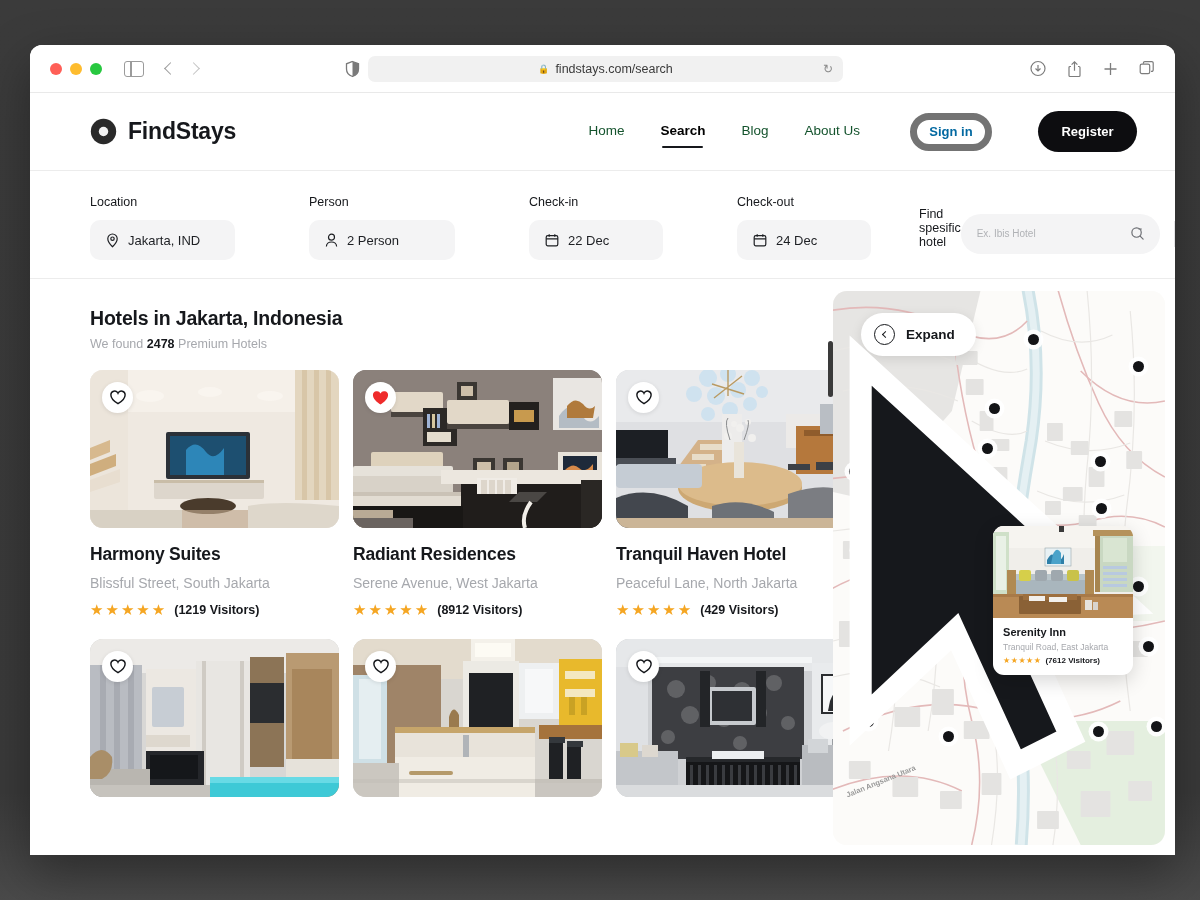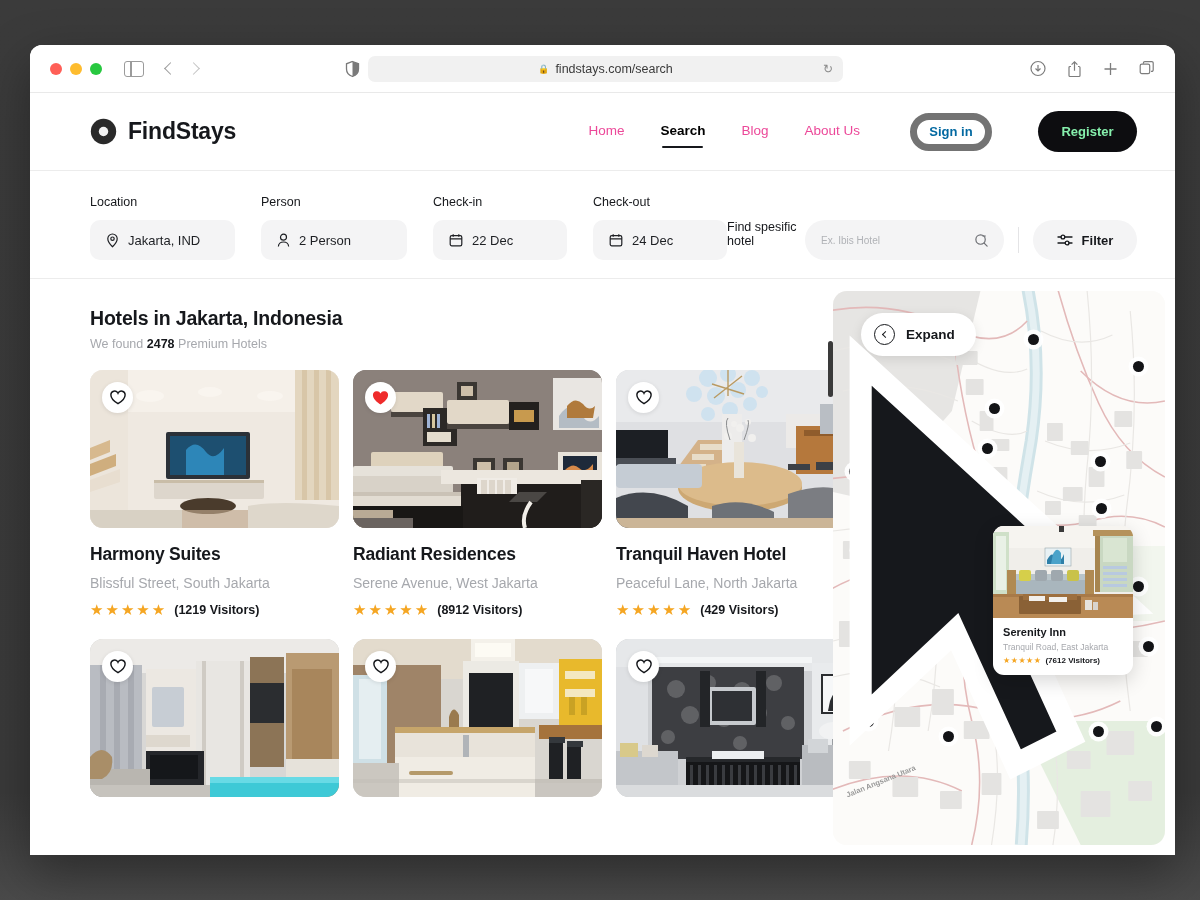--- a/index.html
+++ b/index.html
@@ -81,47 +81,48 @@
   
   .site-header {
     height: 78px; display: flex; align-items: center;
     padding: 0 38px 0 60px; background: #fff;
     border-bottom: 1px solid #ececec;
   }
   .brand { display: flex; align-items: center; gap: 11px; }
   .brand-name { font-size: 23px; font-weight: 700; color: #16181c; letter-spacing: -.2px; }
   .nav { margin-left: auto; display: flex; align-items: center; gap: 36px; }
   .nav-link {
-    font-size: 13.5px; color: #ec4899; position: relative; padding-bottom: 3px;
+    font-size: 13.5px; color: #14532d; position: relative; padding-bottom: 3px;
   }
   .nav-link.active { color: #000000; font-weight: 600; }
   .nav-link.active::after {
     content: ""; position: absolute; left: 2px; right: 2px; bottom: -7px;
     height: 2px; background: #16181c; border-radius: 2px;
   }
   .btn-signin {
     margin-left: 14px;
     width: 82px; height: 38px; border-radius: 20px;
     border: 7px solid #737373; background: #fff;
     font-size: 13px; font-weight: 600; color: #0369a1;
     display: flex; align-items: center; justify-content: center;
   }
   .btn-register {
     margin-left: 10px;
     width: 99px; height: 41px; border-radius: 21px;
-    background: #0d0d10; color: #86efac;
+    background: #0d0d10; color: #ffffff;
     font-size: 13px; font-weight: 600;
     display: flex; align-items: center; justify-content: center;
   }
 
   
   .searchbar {
     height: 108px; background: #fff; border-bottom: 1px solid #ececec;
     padding: 0 38px 0 60px; display: flex; align-items: flex-end;
     position: relative;
+    gap: 48px;
   }
   .field-group { display: flex; flex-direction: column; padding-bottom: 18px; }
   .field-label { font-size: 12.5px; color: #16181c; margin-bottom: 11px; }
   .field-box {
     height: 40px; background: #f4f4f5; border-radius: 10px;
     display: flex; align-items: center; gap: 9px;
     padding: 0 16px; font-size: 13px; color: #1d1f23;
   }
   .fg-location .field-box { width: 145px; }
   .fg-person   .field-box { width: 146px; }

